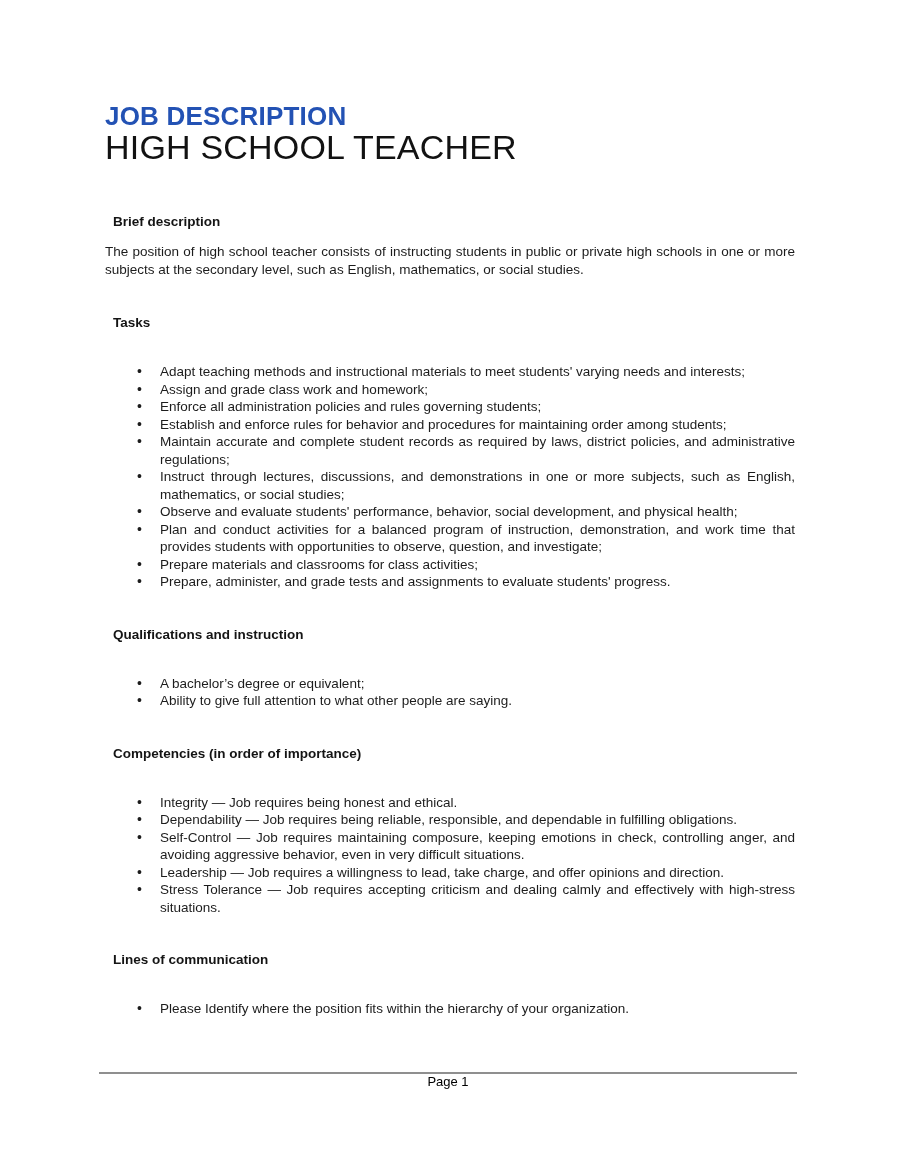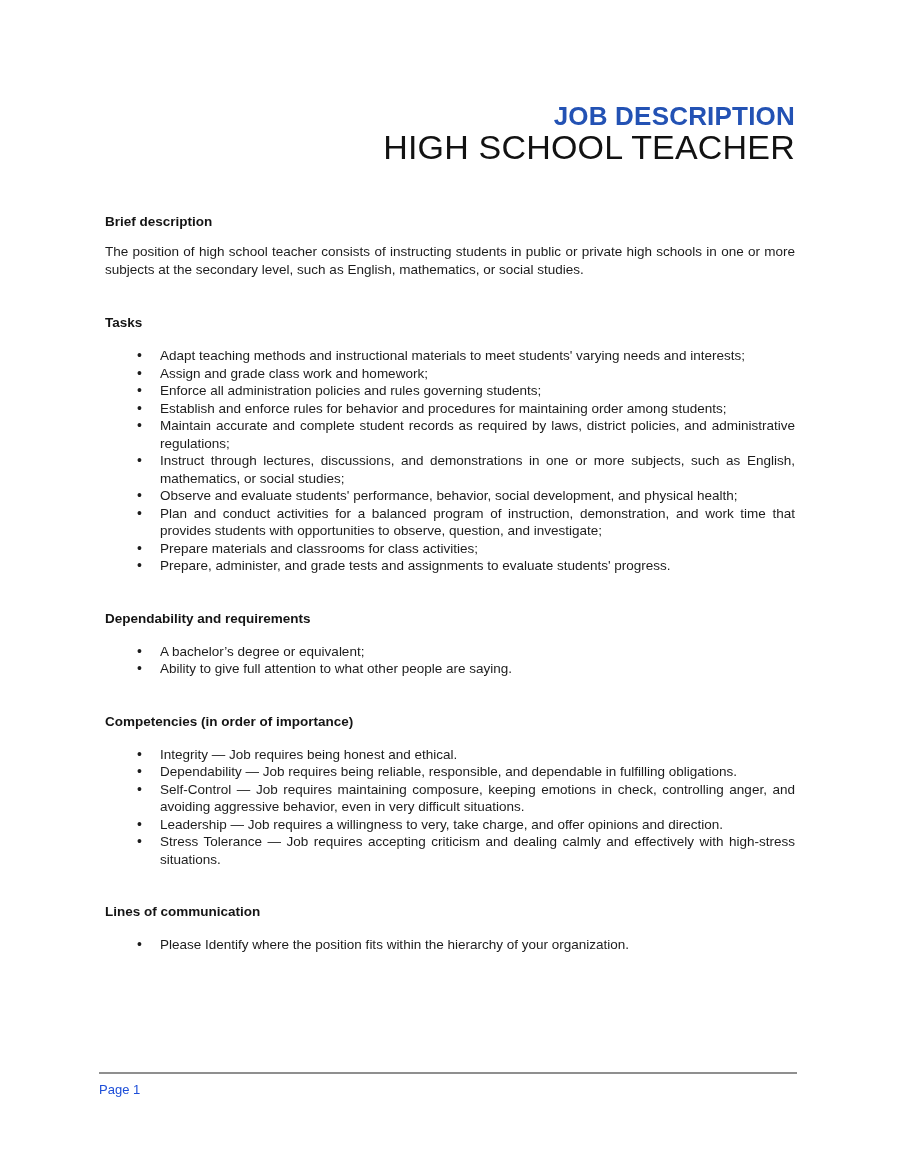--- a/index.html
+++ b/index.html
@@ -11,66 +11,66 @@
   .page{
     position:relative;
     width:900px;height:1161px;
     background:#ffffff;
     font-family:"Liberation Sans", sans-serif;
     color:var(--text);
     overflow:hidden;
     margin:0 auto;
   }
   .content{padding:0 105px;}
-  .title-block{padding-top:101px;text-align:right;}
+  .title-block{padding-top:101px;text-align:left;}
   .title-main{
     font-size:26px;font-weight:bold;line-height:31px;
     color:var(--title-blue);letter-spacing:0.2px;
   }
   .title-sub{
     font-size:34px;font-weight:normal;line-height:31px;
     color:#121212;letter-spacing:0.2px;
   }
   .section{margin-top:35px;}
   .section.first{margin-top:50px;}
   .section-heading{
     font-size:13.5px;font-weight:bold;line-height:17px;
-    margin:0;color:#141414;
+    margin:8px;color:#141414;
   }
   .section-paragraph{
     margin:13px 0 16px 0;
     font-size:13.5px;line-height:18px;
     text-align:justify;
   }
   ul.bullets{
     list-style:none;
-    margin:16px 0 0 0;
+    margin:32px 0 0 0;
     padding:0;
   }
   ul.bullets li{
     position:relative;
     padding-left:55px;
     font-size:13.5px;line-height:17.5px;
     text-align:justify;
   }
   ul.bullets li::before{
     content:"\2022";
     position:absolute;
     left:32px;top:0;
     font-size:14px;
   }
   .footer{
     position:absolute;
     left:99px;top:1072px;
     width:698px;
     border-top:2px solid var(--rule-gray);
-    text-align:left;
-    padding-top:8px;
+    text-align:center;
+    padding-top:0;
     font-size:13px;
-    color:#1d4ed8;
+    color:#000000;
   }
 </style>
 </head>
 <body>
 
 <div class="page">
   <div class="content">
 
     <header class="title-block">
       <div class="title-main">JOB DESCRIPTION</div>
@@ -92,34 +92,34 @@
         <li>Maintain accurate and complete student records as required by laws, district policies, and administrative regulations;</li>
         <li>Instruct through lectures, discussions, and demonstrations in one or more subjects, such as English, mathematics, or social studies;</li>
         <li>Observe and evaluate students' performance, behavior, social development, and physical health;</li>
         <li>Plan and conduct activities for a balanced program of instruction, demonstration, and work time that provides students with opportunities to observe, question, and investigate;</li>
         <li>Prepare materials and classrooms for class activities;</li>
         <li>Prepare, administer, and grade tests and assignments to evaluate students' progress.</li>
       </ul>
     </section>
 
     <section class="section">
-      <h2 class="section-heading">Dependability and requirements</h2>
+      <h2 class="section-heading">Qualifications and instruction</h2>
       <ul class="bullets">
         <li>A bachelor’s degree or equivalent;</li>
         <li>Ability to give full attention to what other people are saying.</li>
       </ul>
     </section>
 
     <section class="section">
       <h2 class="section-heading">Competencies (in order of importance)</h2>
       <ul class="bullets">
         <li>Integrity — Job requires being honest and ethical.</li>
         <li>Dependability — Job requires being reliable, responsible, and dependable in fulfilling obligations.</li>
         <li>Self-Control — Job requires maintaining composure, keeping emotions in check, controlling anger, and avoiding aggressive behavior, even in very difficult situations.</li>
-        <li>Leadership — Job requires a willingness to very, take charge, and offer opinions and direction.</li>
+        <li>Leadership — Job requires a willingness to lead, take charge, and offer opinions and direction.</li>
         <li>Stress Tolerance — Job requires accepting criticism and dealing calmly and effectively with high-stress situations.</li>
       </ul>
     </section>
 
     <section class="section">
       <h2 class="section-heading">Lines of communication</h2>
       <ul class="bullets">
         <li>Please Identify where the position fits within the hierarchy of your organization.</li>
       </ul>
     </section>

